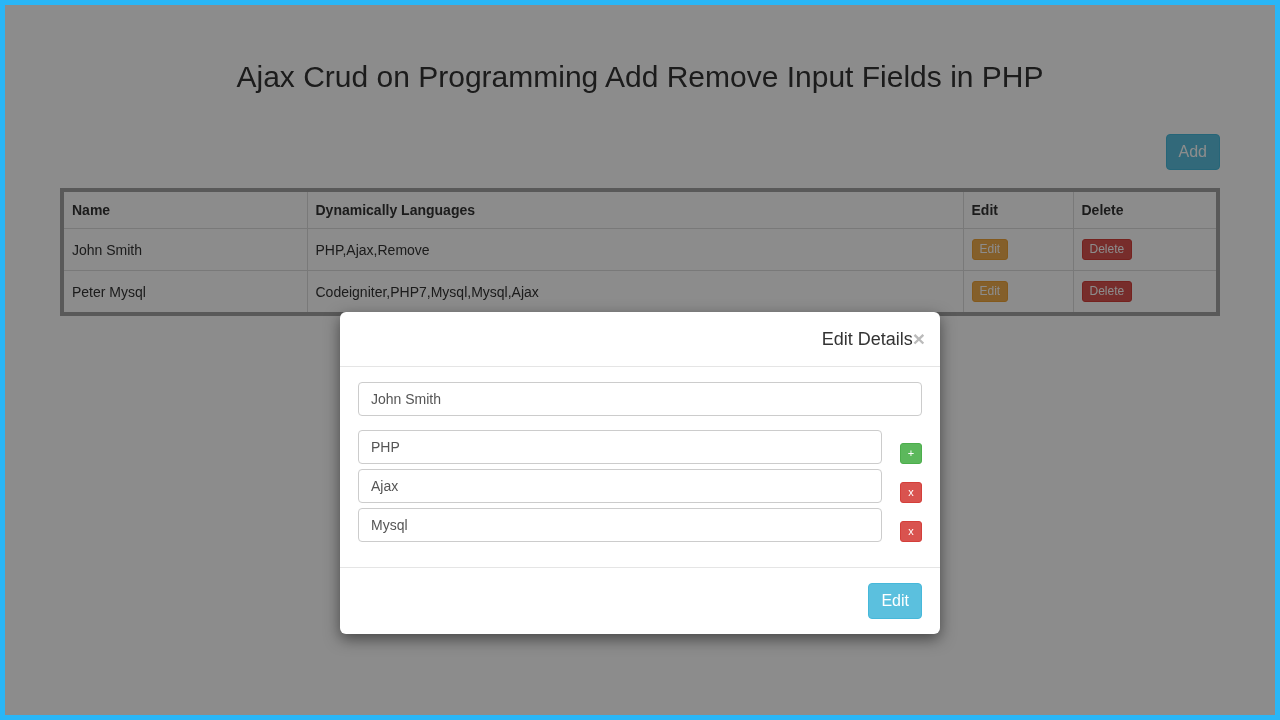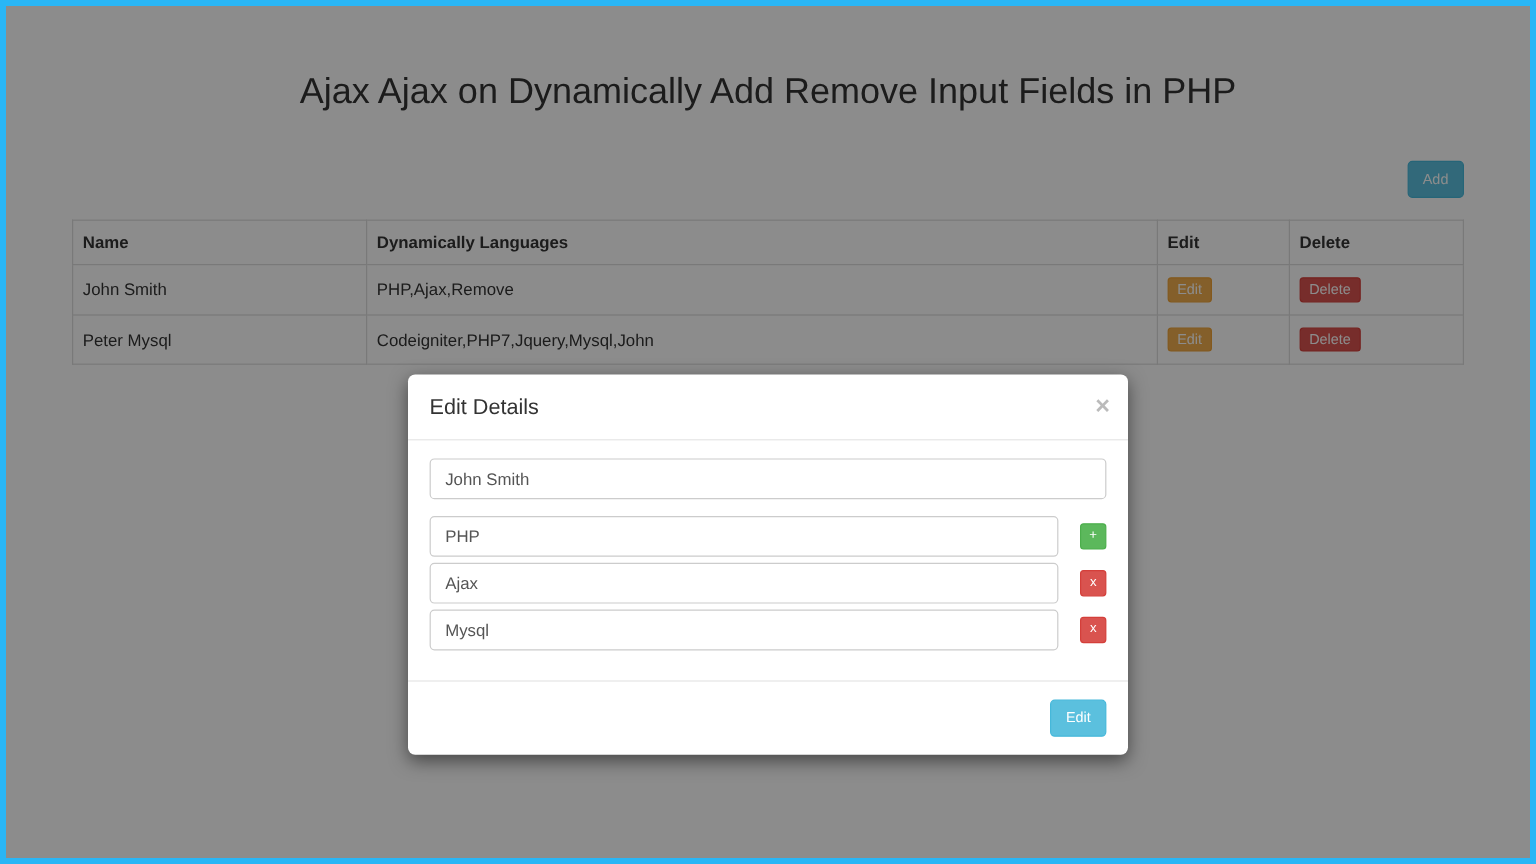--- a/index.html
+++ b/index.html
@@ -25,39 +25,39 @@
       margin-top: 55px;
       margin-bottom: 40px;
     }
     .add-row {
       text-align: right;
       margin-bottom: 18px;
     }
     .btn {
       display: inline-block;
       padding: 6px 12px;
-      font-size: 12px;
+      font-size: 16px;
       font-weight: 400;
       line-height: 1.4;
       text-align: center;
       border: 1px solid transparent;
       border-radius: 4px;
       cursor: pointer;
       color: #fff;
     }
     .btn-info { background: #5bc0de; border-color: #46b8da; }
     .btn-warning { background: #f0ad4e; border-color: #eea236; }
     .btn-danger { background: #d9534f; border-color: #d43f3a; }
     .btn-success { background: #5cb85c; border-color: #4cae4c; }
     .btn-xs { padding: 1px 7px; font-size: 12px; border-radius: 3px; }
     .btn-sq { padding: 3px 7px; font-size: 11px; border-radius: 3px; line-height:1.2; }
     table.data {
       width: 100%;
       border-collapse: collapse;
-      border: 1px solid #a3a3a3;
+      border: 4px solid #a3a3a3;
     }
     table.data th, table.data td {
       border: 1px solid #ddd;
       padding: 10px 8px;
       text-align: left;
       vertical-align: middle;
     }
     table.data th { font-weight: 700; background:#fff; }
     .col-name { width: 245px; }
     .col-edit { width: 110px; }
@@ -75,23 +75,22 @@
       transform: translateX(-50%);
       width: 600px;
       background: #fff;
       border-radius: 6px;
       box-shadow: 0 5px 15px rgba(0,0,0,0.5);
     }
     .modal-header {
       padding: 15px 15px 15px 18px;
       border-bottom: 1px solid #e5e5e5;
       display: flex;
-      justify-content: space-between;
+      justify-content: flex-end;
       align-items: center;
-      gap: 20px;
     }
     .modal-header h4 {
       font-size: 18px;
       font-weight: 400;
       color: #333;
     }
     .modal-close {
       font-size: 21px;
       color: #bbb;
       cursor: pointer;
@@ -107,34 +106,34 @@
       height: 34px;
       padding: 6px 12px;
       font-size: 14px;
       color: #555;
       background: #fff;
       border: 1px solid #ccc;
       border-radius: 4px;
     }
     .mb { margin-bottom: 14px; }
     .mb-sm { margin-bottom: 5px; }
-    .row-flex { display: flex; gap: 18px; align-items: center; }
+    .row-flex { display: flex; gap: 18px; align-items: flex-end; }
     .row-flex .form-control { flex: 1; }
     .row-flex .side { width: 22px; display:flex; justify-content:center; }
     .modal-footer {
       padding: 15px 18px;
       border-top: 1px solid #e5e5e5;
       text-align: right;
     }
   </style>
 </head>
 <body>
 
 <div class="container">
-  <h2 class="page-title">Ajax Ajax on Dynamically Add Remove Input Fields in PHP</h2>
+  <h2 class="page-title">Ajax Crud on Programming Add Remove Input Fields in PHP</h2>
 
   <div class="add-row">
     <button class="btn btn-info">Add</button>
   </div>
 
   <table class="data">
     <thead>
       <tr>
         <th class="col-name">Name</th>
         <th>Dynamically Languages</th>
@@ -144,21 +143,21 @@
     </thead>
     <tbody>
       <tr>
         <td>John Smith</td>
         <td>PHP,Ajax,Remove</td>
         <td><button class="btn btn-warning btn-xs">Edit</button></td>
         <td><button class="btn btn-danger btn-xs">Delete</button></td>
       </tr>
       <tr>
         <td>Peter Mysql</td>
-        <td>Codeigniter,PHP7,Jquery,Mysql,John</td>
+        <td>Codeigniter,PHP7,Mysql,Mysql,Ajax</td>
         <td><button class="btn btn-warning btn-xs">Edit</button></td>
         <td><button class="btn btn-danger btn-xs">Delete</button></td>
       </tr>
     </tbody>
   </table>
 </div>
 
 <div class="overlay"></div>
 
 <div class="modal">

